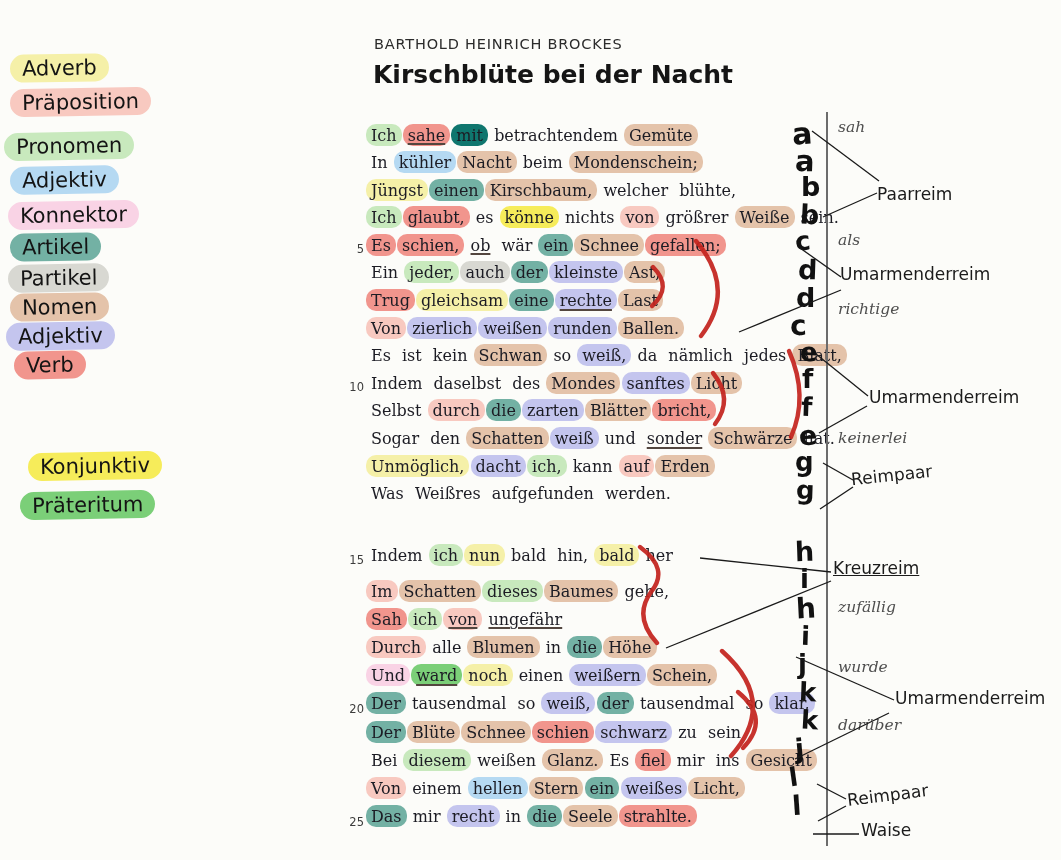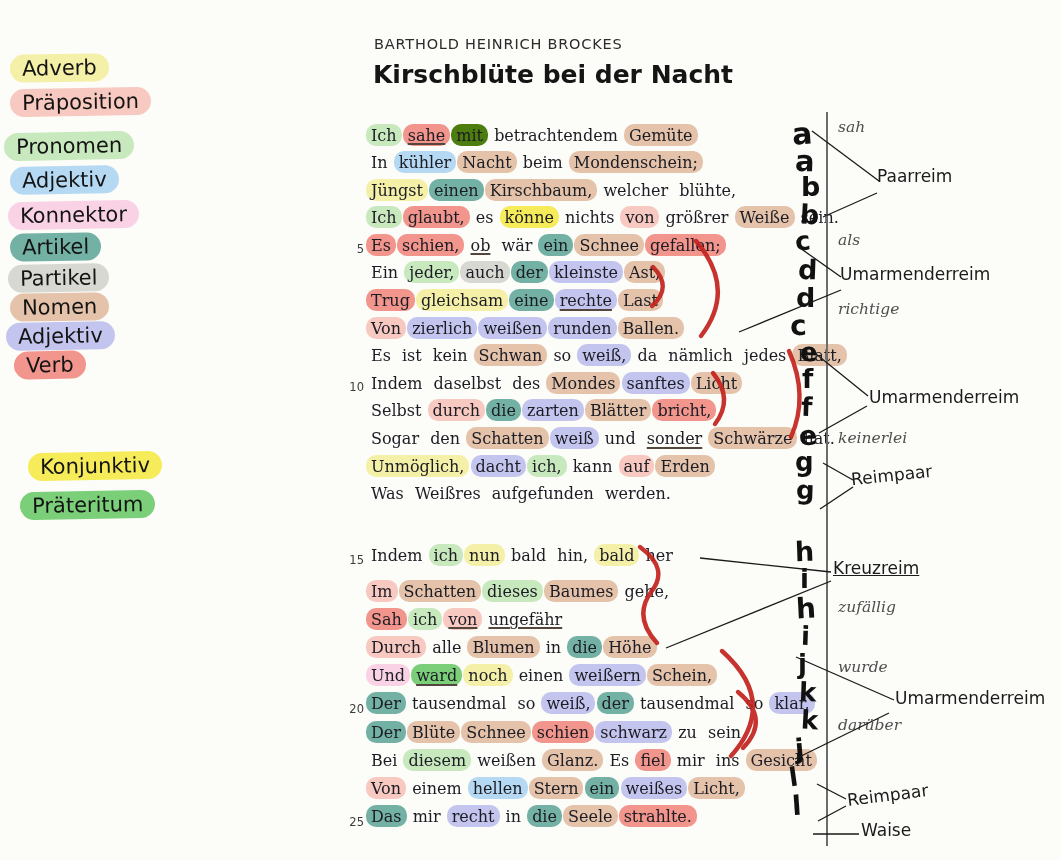--- a/index.html
+++ b/index.html
@@ -48,21 +48,21 @@
       <span class="leg-item" style="left: 6px; top: 322px; background: rgb(196, 197, 238);">Adjektiv</span>
       <span class="leg-item" style="left: 14px; top: 351px; background: rgb(241, 149, 141);">Verb</span>
       <span class="leg-item" style="left: 28px; top: 452px; background: rgb(246, 236, 90);">Konjunktiv</span>
       <span class="leg-item" style="left: 20px; top: 491px; background: rgb(123, 207, 120);">Präteritum</span>
     </div>
 
   <div class="author">BARTHOLD HEINRICH BROCKES</div>
   <div class="title">Kirschblüte bei der Nacht</div>
 
   <div id="stanza1" class="stanza" style="top:121px">
-      <div class="pline" style="height: 27.6px; line-height: 27.6px;"><span class="w" style="background: rgb(200, 233, 189);">Ich</span> <span class="w u" style="background: rgb(241, 149, 141);">sahe</span> <span class="w" style="background: #4d7c0f; text-align: center;">mit</span> <span class="w">betrachtendem</span> <span class="w" style="background: rgb(228, 195, 170);">Gemüte</span> </div>
+      <div class="pline" style="height: 27.6px; line-height: 27.6px;"><span class="w" style="background: rgb(200, 233, 189);">Ich</span> <span class="w u" style="background: rgb(241, 149, 141);">sahe</span> <span class="w" style="background: #0f766e; text-align: center;">mit</span> <span class="w">betrachtendem</span> <span class="w" style="background: rgb(228, 195, 170);">Gemüte</span> </div>
       <div class="pline" style="height: 27.6px; line-height: 27.6px;"><span class="w">In</span> <span class="w" style="background: rgb(181, 217, 242);">kühler</span> <span class="w" style="background: rgb(228, 195, 170);">Nacht</span> <span class="w">beim</span> <span class="w" style="background: rgb(228, 195, 170);">Mondenschein;</span> </div>
       <div class="pline" style="height: 27.6px; line-height: 27.6px;"><span class="w" style="background: rgb(245, 240, 168);">Jüngst</span> <span class="w" style="background: rgb(115, 177, 164);">einen</span> <span class="w" style="background: rgb(228, 195, 170);">Kirschbaum,</span> <span class="w">welcher</span> <span class="w">blühte,</span> </div>
       <div class="pline" style="height: 27.6px; line-height: 27.6px;"><span class="w" style="background: rgb(200, 233, 189);">Ich</span> <span class="w" style="background: rgb(241, 149, 141);">glaubt,</span> <span class="w">es</span> <span class="w" style="background: rgb(246, 236, 90);">könne</span> <span class="w">nichts</span> <span class="w" style="background: rgb(248, 201, 192);">von</span> <span class="w">größrer</span> <span class="w" style="background: rgb(228, 195, 170);">Weiße</span> <span class="w">sein.</span> </div>
       <div class="pline" style="height: 27.6px; line-height: 27.6px;"><span class="lnum">5</span><span class="w" style="background: rgb(241, 149, 141);">Es</span> <span class="w" style="background: rgb(241, 149, 141);">schien,</span> <span class="w u">ob</span> <span class="w">wär</span> <span class="w" style="background: rgb(115, 177, 164);">ein</span> <span class="w" style="background: rgb(228, 195, 170);">Schnee</span> <span class="w" style="background: rgb(241, 149, 141);">gefallen;</span> </div>
       <div class="pline" style="height: 27.6px; line-height: 27.6px;"><span class="w">Ein</span> <span class="w" style="background: rgb(200, 233, 189);">jeder,</span> <span class="w" style="background: rgb(216, 216, 210);">auch</span> <span class="w" style="background: rgb(115, 177, 164);">der</span> <span class="w" style="background: rgb(196, 197, 238);">kleinste</span> <span class="w" style="background: rgb(228, 195, 170);">Ast,</span> </div>
       <div class="pline" style="height: 27.6px; line-height: 27.6px;"><span class="w" style="background: rgb(241, 149, 141);">Trug</span> <span class="w" style="background: rgb(245, 240, 168);">gleichsam</span> <span class="w" style="background: rgb(115, 177, 164);">eine</span> <span class="w u" style="background: rgb(196, 197, 238);">rechte</span> <span class="w" style="background: rgb(228, 195, 170);">Last</span> </div>
       <div class="pline" style="height: 27.6px; line-height: 27.6px;"><span class="w" style="background: rgb(248, 201, 192);">Von</span> <span class="w" style="background: rgb(196, 197, 238);">zierlich</span> <span class="w" style="background: rgb(196, 197, 238);">weißen</span> <span class="w" style="background: rgb(196, 197, 238);">runden</span> <span class="w" style="background: rgb(228, 195, 170);">Ballen.</span> </div>
       <div class="pline" style="height: 27.6px; line-height: 27.6px;"><span class="w">Es</span> <span class="w">ist</span> <span class="w">kein</span> <span class="w" style="background: rgb(228, 195, 170);">Schwan</span> <span class="w">so</span> <span class="w" style="background: rgb(196, 197, 238);">weiß,</span> <span class="w">da</span> <span class="w">nämlich</span> <span class="w">jedes</span> <span class="w" style="background: rgb(228, 195, 170);">Blatt,</span> </div>
       <div class="pline" style="height: 27.6px; line-height: 27.6px;"><span class="lnum">10</span><span class="w">Indem</span> <span class="w">daselbst</span> <span class="w">des</span> <span class="w" style="background: rgb(228, 195, 170);">Mondes</span> <span class="w" style="background: rgb(196, 197, 238);">sanftes</span> <span class="w" style="background: rgb(228, 195, 170);">Licht</span> </div>
       <div class="pline" style="height: 27.6px; line-height: 27.6px;"><span class="w">Selbst</span> <span class="w" style="background: rgb(248, 201, 192);">durch</span> <span class="w" style="background: rgb(115, 177, 164);">die</span> <span class="w" style="background: rgb(196, 197, 238);">zarten</span> <span class="w" style="background: rgb(228, 195, 170);">Blätter</span> <span class="w" style="background: rgb(241, 149, 141);">bricht,</span> </div>
@@ -109,21 +109,21 @@
       <span class="rletter" style="left: 795px; top: 733.4px; font-size: 27px; transform: rotate(-5deg);">j</span>
       <span class="rletter" style="left: 789px; top: 761.6px; font-size: 26px; transform: rotate(-8deg);">l</span>
       <span class="rletter" style="left: 792px; top: 789.8px; font-size: 27px; transform: rotate(-4deg);">l</span>
       <span class="gloss" style="top: 118px;">sah</span>
       <span class="gloss" style="top: 231px;">als</span>
       <span class="gloss" style="top: 300px;">richtige</span>
       <span class="gloss" style="top: 429px; font-style: italic;">keinerlei</span>
       <span class="gloss" style="top: 598px;">zufällig</span>
       <span class="gloss" style="top: 658px;">wurde</span>
       <span class="gloss" style="top: 716px;">darüber</span>
-      <span class="rlabel" style="left: 877px; top: 166px; text-align: center;">Paarreim</span>
+      <span class="rlabel" style="left: 877px; top: 184px; text-align: center;">Paarreim</span>
       <span class="rlabel" style="left: 840px; top: 264px;">Umarmenderreim</span>
       <span class="rlabel" style="left: 869px; top: 387px;">Umarmenderreim</span>
       <span class="rlabel" style="left: 851px; top: 465px; transform: rotate(-6deg);">Reimpaar</span>
       <span class="rlabel" style="left: 833px; top: 558px; text-decoration: underline;">Kreuzreim</span>
       <span class="rlabel" style="left: 895px; top: 688px;">Umarmenderreim</span>
       <span class="rlabel" style="left: 847px; top: 785px; transform: rotate(-7deg);">Reimpaar</span>
       <span class="rlabel" style="left: 861px; top: 820px;">Waise</span>
     </div>
 
   <svg id="overlay" width="1061" height="860" viewBox="0 0 1061 860">

